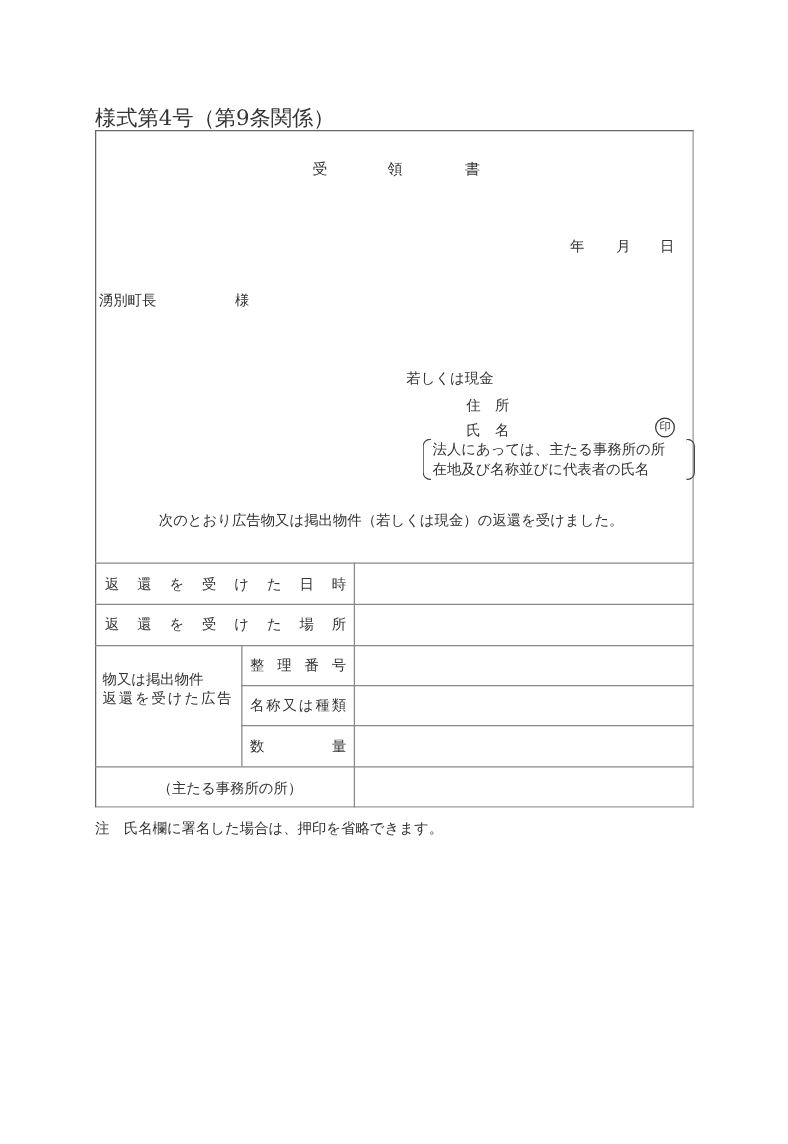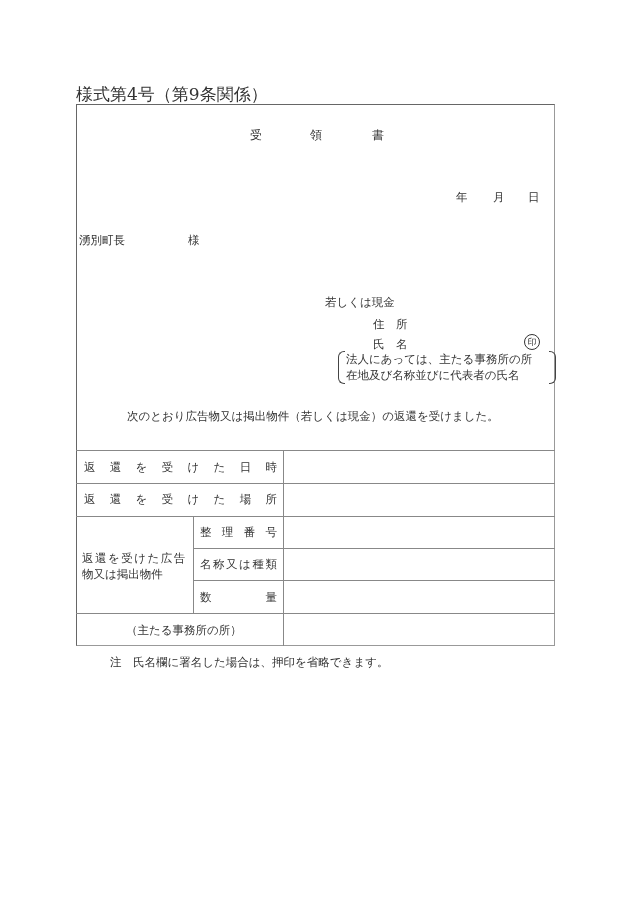--- a/index.html
+++ b/index.html
@@ -77,21 +77,21 @@
   <span>を</span>
   <span>受</span>
   <span>け</span>
   <span>た</span>
   <span>場</span>
   <span>所</span>
 </div>
 <div class="abs" style="left:284px; top:484px; width:270px; height:32px;"></div>
 
 <span class="abs" style="left:82px; top:551px; letter-spacing:1.5px;">返還を受けた広告</span>
-<span class="abs" style="left:82px; top:567px;">物又は掲出物件</span>
+<span class="abs" style="left:82px; top:536px;">物又は掲出物件</span>
 
 <div class="abs spread" style="left:200px; top:525px; width:77px;">
   <span>整</span>
   <span>理</span>
   <span>番</span>
   <span>号</span>
 </div>
 <div class="abs" style="left:284px; top:517px; width:270px; height:31px;"></div>
 
 <div class="abs spread" style="left:200px; top:557px; width:77px;">
@@ -106,13 +106,13 @@
 
 <div class="abs spread" style="left:200px; top:590px; width:77px;">
   <span>数</span>
   <span>量</span>
 </div>
 <div class="abs" style="left:284px; top:581px; width:270px; height:32px;"></div>
 
 <span class="abs" style="left:126px; top:623px;">（主たる事務所の所）</span>
 <div class="abs" style="left:284px; top:614px; width:270px; height:32px;"></div>
 
-<span class="abs" style="left:76px; top:655px;margin-left:34px;">注　氏名欄に署名した場合は、押印を省略できます。</span>
+<span class="abs" style="left:76px; top:655px;">注　氏名欄に署名した場合は、押印を省略できます。</span>
 
 </body></html>

